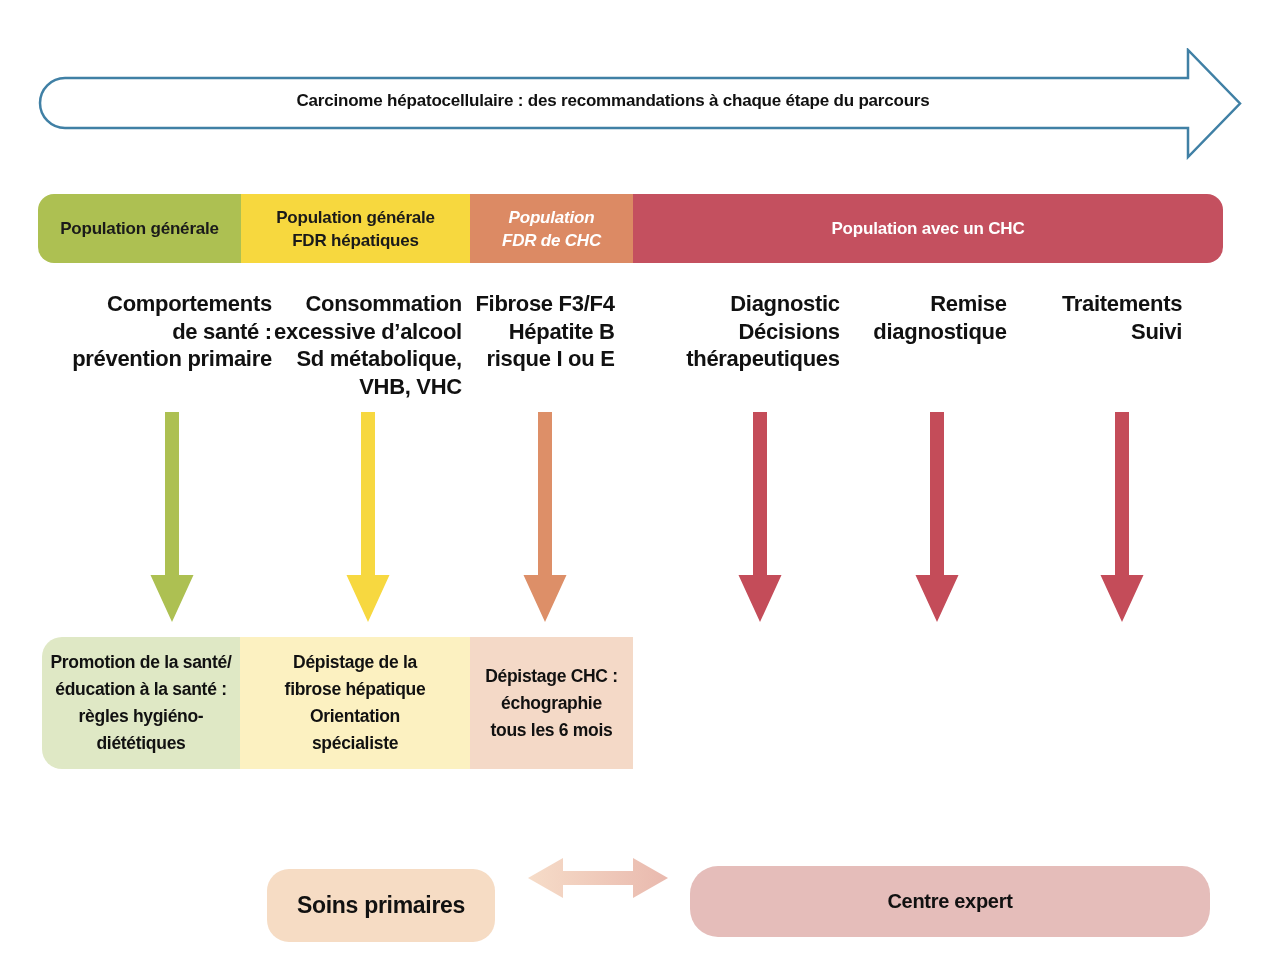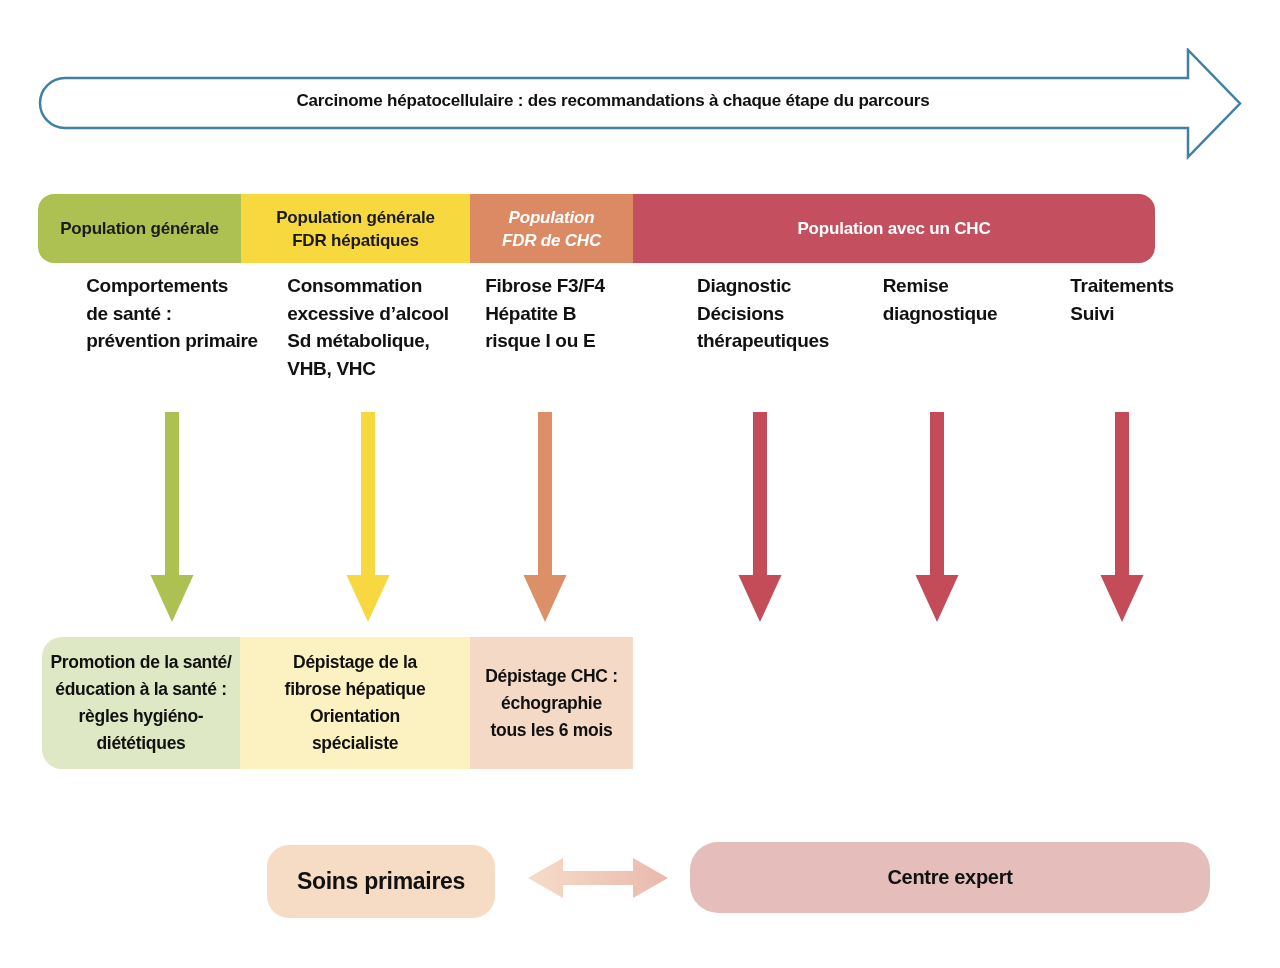--- a/index.html
+++ b/index.html
@@ -11,45 +11,45 @@
   .banner-text{position:absolute;left:38px;top:91px;width:1150px;text-align:center;
                font-size:17px;font-weight:bold;letter-spacing:-0.2px;}
 
   
   .seg{position:absolute;top:194px;height:69px;display:flex;align-items:center;justify-content:center;
        text-align:center;font-size:17px;font-weight:bold;line-height:23px;letter-spacing:-0.2px;
        white-space:pre-line;}
   .seg1{left:38px;width:203px;border-radius:16px 0 0 16px;}
   .seg2{left:241px;width:229px;}
   .seg3{left:470px;width:163px;font-style:italic;}
-  .seg4{left:633px;width:522px;border-radius:0 16px 16px 0;}
+  .seg4{left:633px;width:590px;border-radius:0 16px 16px 0;}
 
   
-  .collabel{position:absolute;top:272px;transform:translateX(-50%);text-align:left;
-            font-size:19px;font-weight:bold;line-height:27.5px;letter-spacing:-0.3px;white-space:pre-line;}
+  .collabel{position:absolute;top:290px;transform:translateX(-50%);text-align:right;
+            font-size:22px;font-weight:bold;line-height:27.5px;letter-spacing:-0.3px;white-space:pre-line;}
 
   
   .varrow{position:absolute;top:412px;}
 
   
   .obox{position:absolute;top:637px;height:132px;display:flex;align-items:center;justify-content:center;
         text-align:center;font-size:17.5px;font-weight:bold;line-height:27px;letter-spacing:-0.3px;
         white-space:pre-line;}
   .obox1{left:42px;width:198px;border-radius:20px 0 0 20px;}
   .obox2{left:240px;width:230px;}
   .obox3{left:470px;width:163px;}
   .obox4{left:633px;width:594px;border-radius:0 30px 30px 0;}
   .obox4 .blk{position:absolute;transform:translateX(-50%);text-align:center;white-space:pre-line;}
   .blkA{left:130px;top:12px;}
   .blkB{left:296px;top:12px;}
   .blkC{left:485px;top:38px;}
 
   
   .footbox{position:absolute;display:flex;align-items:center;justify-content:center;
-           font-weight:bold;letter-spacing:-0.3px;}
+           font-weight:bold;letter-spacing:-0.3px;margin-top:24px;}
   .primary{left:267px;top:845px;width:228px;height:73px;border-radius:22px;font-size:23px;}
   .expert{left:690px;top:842px;width:520px;height:71px;border-radius:28px;font-size:20px;}
   .harrow{position:absolute;left:528px;top:856px;}
 </style>
 </head>
 <body>
 
 <div class="page">
 
   <svg class="banner-svg" width="1204" height="112" viewBox="0 0 1204 112">

